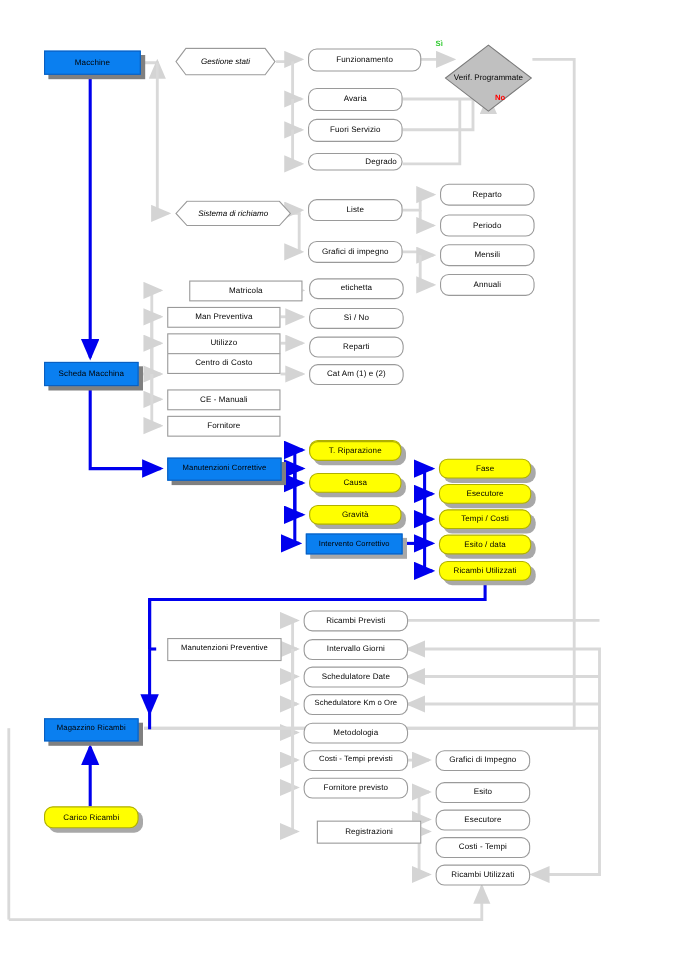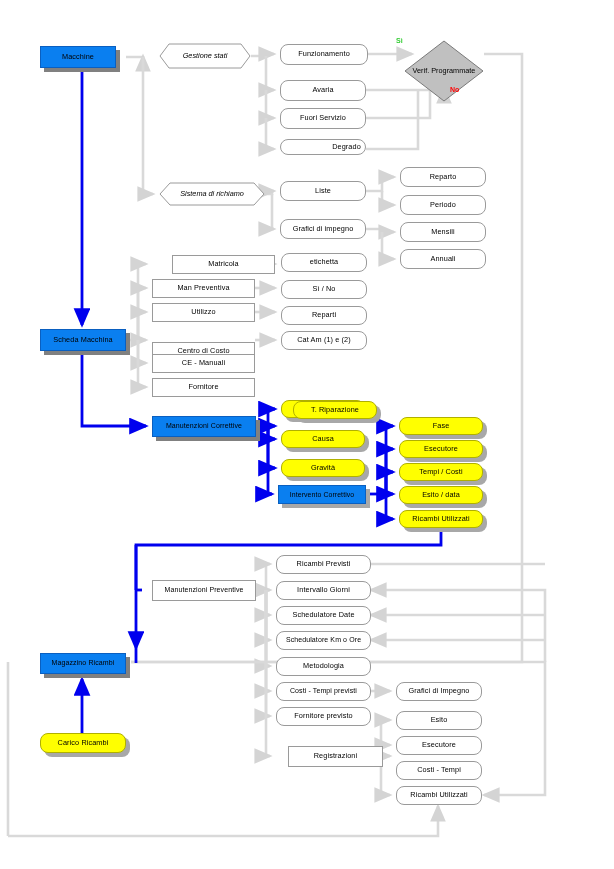--- a/index.html
+++ b/index.html
@@ -138,32 +138,32 @@
       <path d="M136,648 L136,663"></path>
 
       <path d="M82,733 L82,679" marker-end="url(#ahB)"></path>
 
       <path d="M136,545 L136,545"></path>
       <path d="M142,590 L136,590"></path>
       <path d="M136,545 L136,590" stroke-width="2.8"></path>
     </g>
   </svg>
 
-  <div class="node blue" style="left:40px;top:46px;width:76px;height:22px;">
+  <div class="node blue" style="left:40px;top:46px;width:88px;height:22px;">
     <span>Macchine</span>
   </div>
 
   <div class="hexwrap" style="left:159px;top:43px;width:92px;height:26px;">
     <svg width="92" height="26">
       <polygon points="10,1 82,1 91,13 82,25 10,25 1,13" fill="#ffffff" stroke="#9a9a9a" stroke-width="1"></polygon>
     </svg>
     <div class="hexlabel">Gestione stati</div>
   </div>
 
-  <div class="node round" style="left:280px;top:44px;width:88px;height:21px;">
+  <div class="node round" style="left:280px;top:44px;width:103px;height:21px;">
     <span>Funzionamento</span>
   </div>
   <div class="node round" style="left:280px;top:80px;width:86px;height:21px;">
     <span>Avaria</span>
   </div>
   <div class="node round" style="left:280px;top:108px;width:86px;height:21px;">
     <span>Fuori Servizio</span>
   </div>
   <div class="node round" style="left:280px;top:139px;width:86px;height:16px;padding-left:47px;">
     <span>Degrado</span>
@@ -211,21 +211,21 @@
 
   <div class="node rect" style="left:152px;top:255px;width:103px;height:19px;margin-left:20px;">
     <span>Matricola</span>
   </div>
   <div class="node rect" style="left:152px;top:279px;width:103px;height:19px;">
     <span>Man Preventiva</span>
   </div>
   <div class="node rect" style="left:152px;top:303px;width:103px;height:19px;">
     <span>Utilizzo</span>
   </div>
-  <div class="node rect" style="left:152px;top:342px;width:103px;height:19px;">
+  <div class="node rect" style="left:152px;top:321px;width:103px;height:19px;">
     <span>Centro di Costo</span>
   </div>
   <div class="node rect" style="left:152px;top:354px;width:103px;height:19px;">
     <span>CE - Manuali</span>
   </div>
   <div class="node rect" style="left:152px;top:378px;width:103px;height:19px;">
     <span>Fornitore</span>
   </div>
 
   <div class="node round" style="left:281px;top:253px;width:86px;height:19px;">
@@ -242,21 +242,21 @@
   </div>
 
   <div class="node blue" style="left:152px;top:416px;width:104px;height:21px;font-size:7px;">
     <span>Manutenzioni Correttive</span>
   </div>
 
   <div class="node yellow" style="left:281px;top:400px;width:84px;height:18px;">
     <span>Fermo Produttivo</span>
   </div>
 
-  <div class="node yellow" style="left:281px;top:401px;width:84px;height:18px;margin-left:12px;">
+  <div class="node yellow" style="left:281px;top:401px;width:84px;height:18px;">
     <span>T. Riparazione</span>
   </div>
   <div class="node yellow" style="left:281px;top:430px;width:84px;height:18px;">
     <span>Causa</span>
   </div>
   <div class="node yellow" style="left:281px;top:459px;width:84px;height:18px;">
     <span>Gravità</span>
   </div>
   <div class="node blue-sm" style="left:278px;top:485px;width:88px;height:19px;font-size:6.9px;">
     <span>Intervento Correttivo</span>

